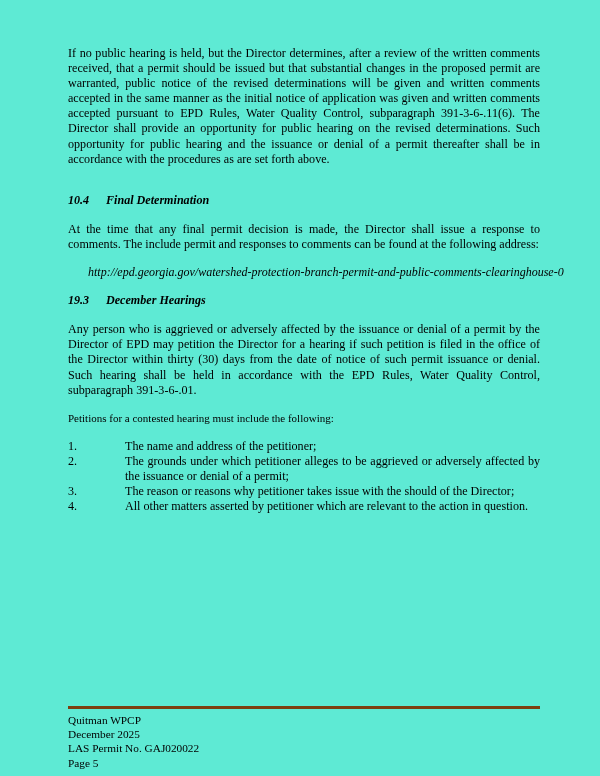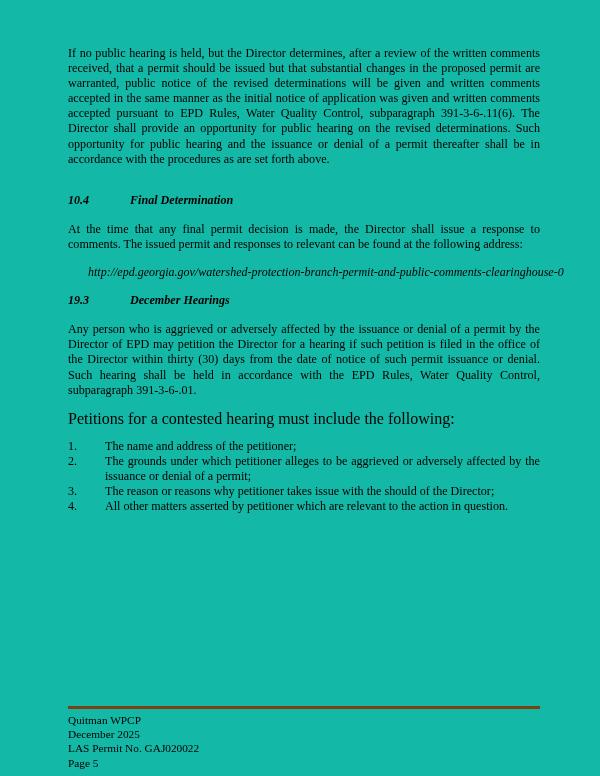--- a/index.html
+++ b/index.html
@@ -16,21 +16,21 @@
     position: relative;
     overflow: hidden;
   }
 
   .page {
     position: absolute;
     left: 0;
     top: 0;
     width: 600px;
     height: 776px;
-    background: #14b8a6;
+    background: #5eead4;
   }
 
   .content {
     position: absolute;
     left: 68px;
     top: 46px;
     width: 472px;
   }
 
   p.body-par {
@@ -43,21 +43,20 @@
   }
 
   h2.section-heading {
     margin: 0 0 0 0;
     font-size: 12.1px;
     line-height: 15.1px;
     font-weight: bold;
     font-style: italic;
     text-align: left;
     display: flex;
-    gap: 24px;
   }
   h2.section-heading .num {
     display: inline-block;
     width: 38px;
     flex: 0 0 38px;
   }
   h2.section-heading .ttl {
     display: inline-block;
     text-align: right;
   }
@@ -70,21 +69,21 @@
     padding-left: 20px;
     font-size: 12px;
     line-height: 15.1px;
     font-style: italic;
     text-align: center;
     white-space: nowrap;
   }
 
   .list-intro {
     margin: 4px 0 13px 0;
-    font-size: 16px;
+    font-size: 11px;
     line-height: 15.1px;
     text-align: left;
   }
 
   ol.numlist {
     margin: 0;
     padding: 0;
     list-style: none;
   }
   ol.numlist li {
@@ -95,20 +94,21 @@
   }
   ol.numlist li .li-num {
     flex: 0 0 37px;
     width: 37px;
     text-align: left;
   }
   ol.numlist li .li-text {
     flex: 1 1 auto;
     text-align: justify;
     text-justify: inter-word;
+    margin-left: 20px;
   }
 
   
   .footer {
     position: absolute;
     left: 68px;
     top: 706px;
     width: 472px;
   }
   .footer-rule {
@@ -144,21 +144,21 @@
 
     <div class="spacer-before-heading"></div>
 
     <h2 class="section-heading">
       <span class="num">10.4</span>
       <span class="ttl">Final Determination</span>
     </h2>
 
     <div class="spacer-after-heading"></div>
 
-    <p class="body-par">At the time that any final permit decision is made, the Director shall issue a response to comments.  The issued permit and responses to relevant can be found at the following address:</p>
+    <p class="body-par">At the time that any final permit decision is made, the Director shall issue a response to comments.  The include permit and responses to comments can be found at the following address:</p>
 
     <p class="url-line">http://epd.georgia.gov/watershed-protection-branch-permit-and-public-comments-clearinghouse-0</p>
 
     <div class="spacer-before-heading"></div>
 
     <h2 class="section-heading">
       <span class="num">19.3</span>
       <span class="ttl">December Hearings</span>
     </h2>
 

